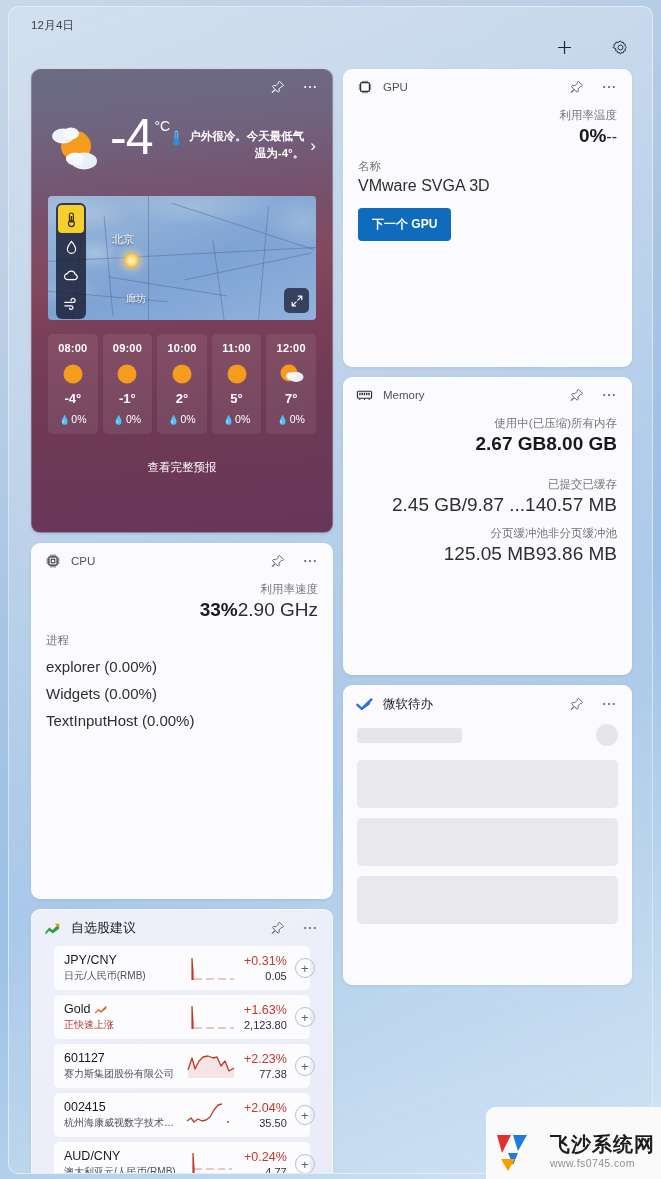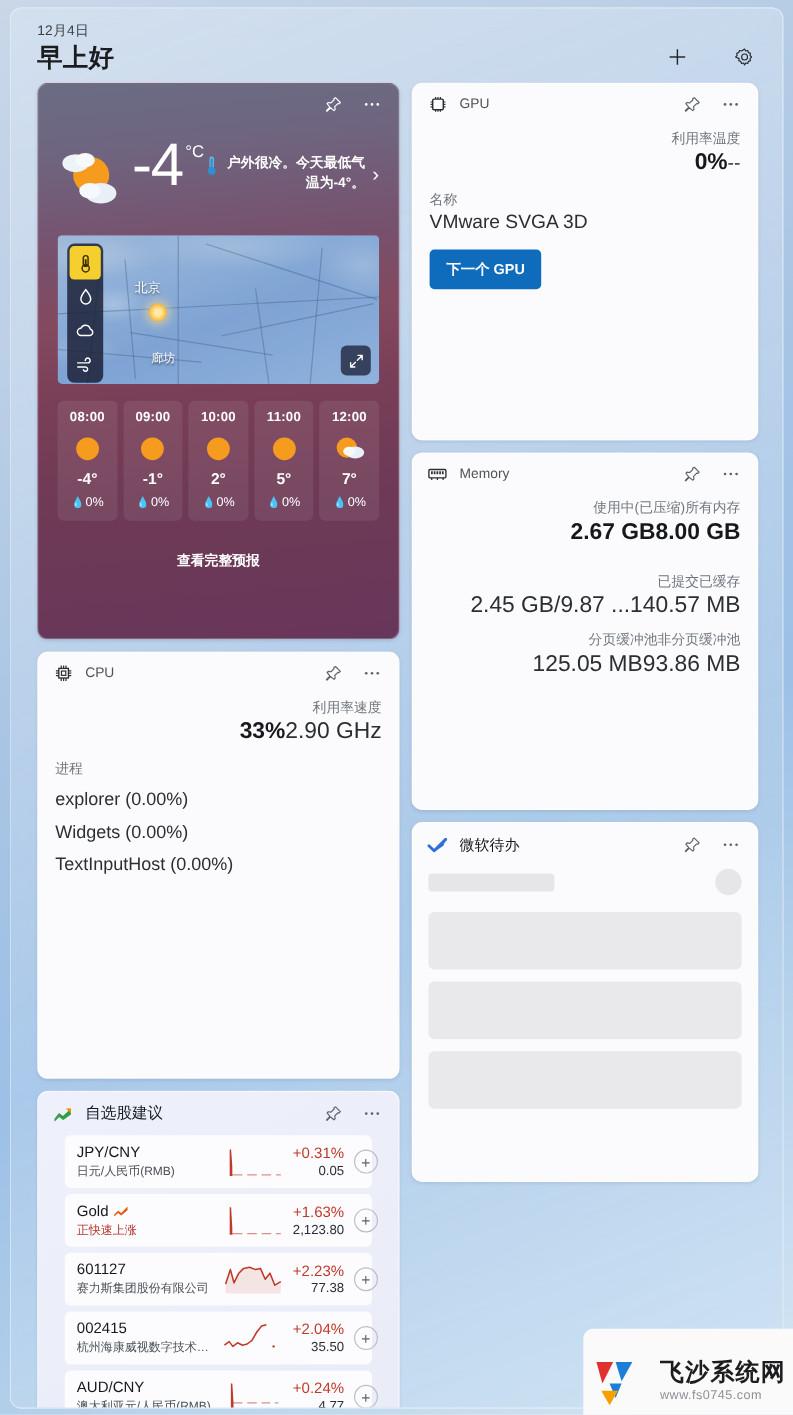--- a/index.html
+++ b/index.html
@@ -137,21 +137,21 @@
     padding: 8px 0 9px 0; text-align: center; color: #fff;
   }
   .hour-time { font-size: 11px; font-weight: bold; letter-spacing: .2px;}
   .hour-ico { height: 28px; display:flex; align-items:center; justify-content:center; margin: 6px 0 3px;}
   .hour-temp { font-size: 13px; font-weight: bold; margin-bottom: 7px;}
   .hour-precip { font-size: 10.5px; }
   .hour-precip .drop { font-size: 9px; margin-right: 1px;}
   .wx-cta-wrap { display: flex; justify-content: center; margin-top: 22px; }
   .wx-cta {
     font-size: 11.5px; color: #fff; background: transparent;
-    border: none; cursor: pointer; padding: 4px 10px; border-radius: 12px; font-weight: bold;
+    border: none; cursor: pointer; padding: 4px 10px; border-radius: 12px;
   }
 
   
   .stat-body { padding: 4px 14px 14px 14px; }
   .stat-row { display: flex; justify-content: flex-end; align-items: baseline; }
   .stat-label { font-size: 11.5px; color: #70757d; }
   .stat-val-big { font-size: 19px; font-weight: bold; color: #16181c; margin-top: 2px; }
   .stat-val-lite { font-size: 19px; font-weight: 300; color: #2b2e33; margin-top: 2px; }
   .proc-item { font-size: 15px; font-weight: 300; color: #2b2e33; margin-top: 10px; }
   .gpu-name { font-size: 16px; font-weight: 300; color: #2b2e33; margin-top: 3px; }
@@ -216,21 +216,20 @@
     background: #fafafa; border-top-left-radius: 9px; z-index: 49;
   }
 </style>
 </head>
 <body>
 
 <div id="widgets-panel">
 
   <div id="panel-header">
     <div class="hdr-date">12月4日</div>
-    <div class="hdr-greeting">早上好</div>
     <div class="hdr-actions">
       <div class="hdr-btn">
         <svg width="17" height="17" viewBox="0 0 17 17">
           <path d="M8.5 2v13M2 8.5h13" stroke="currentColor" stroke-width="1.2" fill="none"></path>
         </svg>
       </div>
       <div class="hdr-btn">
         <svg width="17" height="17" viewBox="0 0 20 20">
           <circle cx="10" cy="10" r="2.9" fill="none" stroke="currentColor" stroke-width="1.1"></circle>
           <path d="M10 2.2l1 1.9 2.1-.5.6 2.1 2.1.6-.5 2.1 1.5 1.6-1.5 1.6.5 2.1-2.1.6-.6 2.1-2.1-.5-1 1.9-1-1.9-2.1.5-.6-2.1-2.1-.6.5-2.1L1.2 10l1.5-1.6-.5-2.1 2.1-.6.6-2.1 2.1.5z" fill="none" stroke="currentColor" stroke-width="1.1" stroke-linejoin="round"></path>

